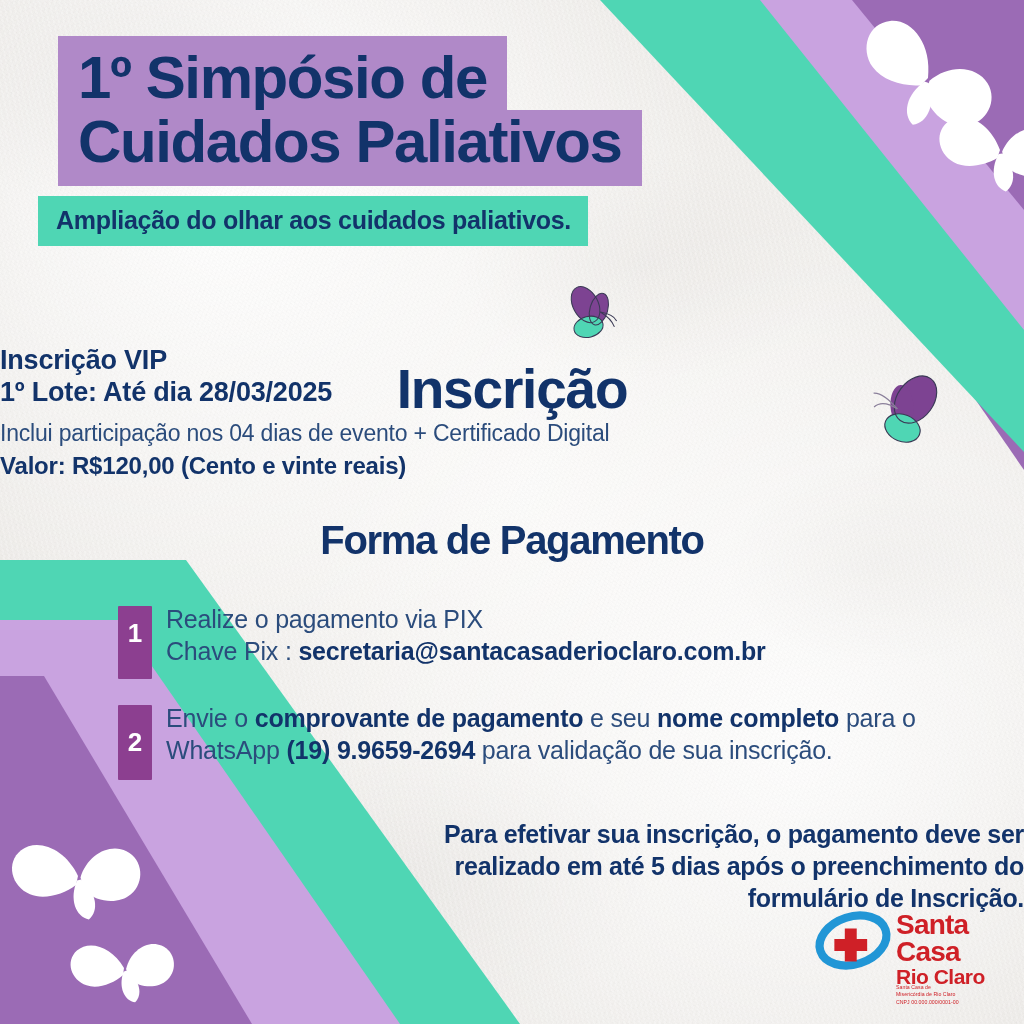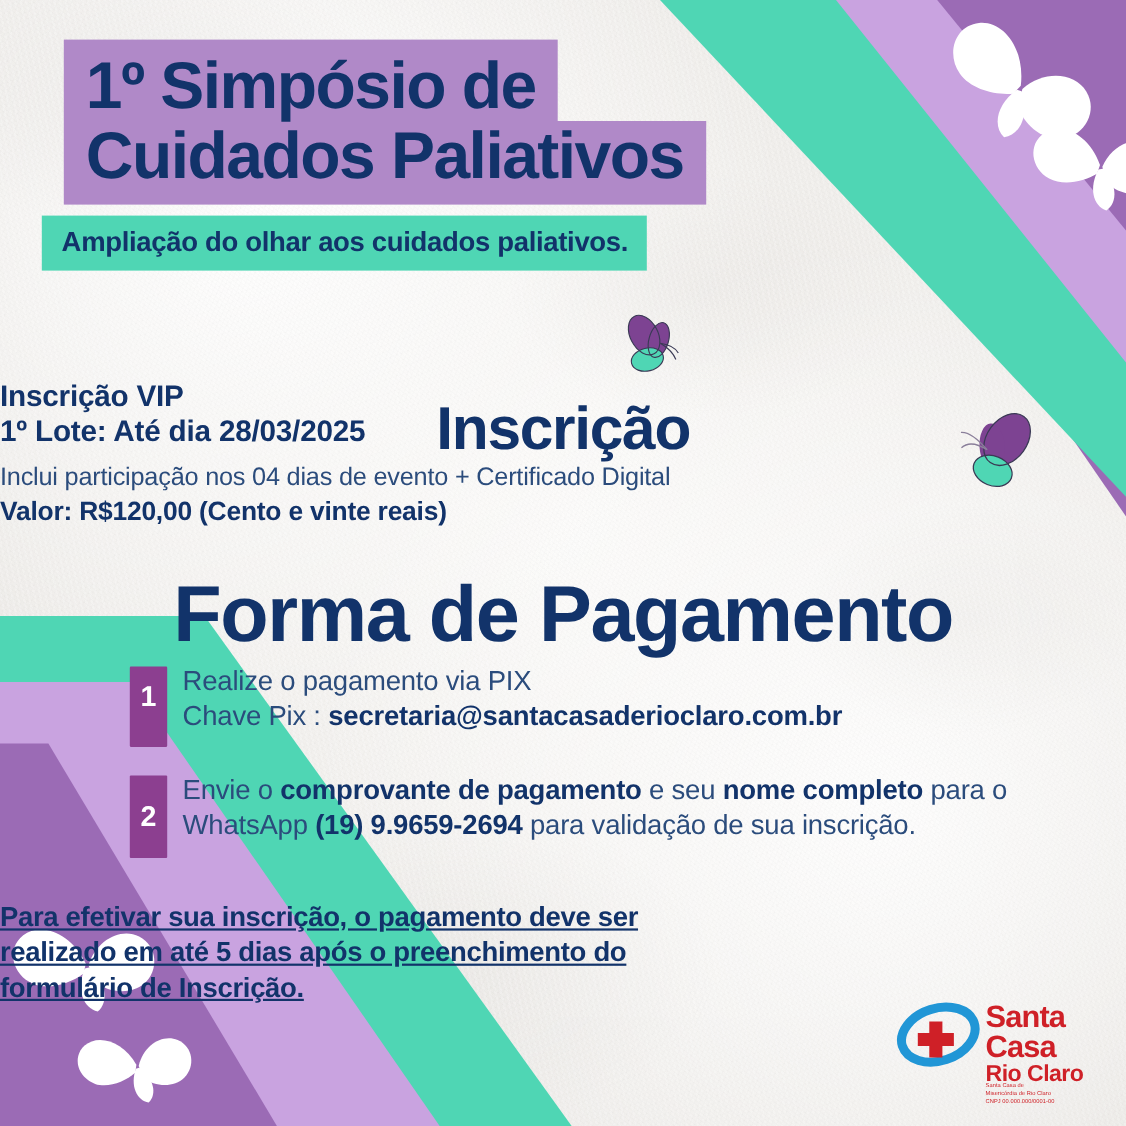--- a/index.html
+++ b/index.html
@@ -148,21 +148,21 @@
   }
 
   
   .pay-title {
     position: absolute;
     left: 0; right: 0;
     top: 518px;
     text-align: center;
     color: #12336a;
     font-weight: 700;
-    font-size: 72px;
+    font-size: 40px;
     letter-spacing: -1.3px;
   }
 
   .steps {
     position: absolute;
     left: 118px;
     top: 604px;
     width: 830px;
   }
   .step {
@@ -190,27 +190,26 @@
     font-weight: 400;
     letter-spacing: -0.2px;
   }
   .step-text b { color: #12336a; font-weight: 700; }
 
   
   .notice {
     position: absolute;
     left: 0; right: 0;
     top: 818px;
-    text-align: left;
+    text-align: right;
     color: #12336a;
     font-weight: 700;
     font-size: 25px;
     line-height: 1.28;
     letter-spacing: -0.3px;
-    text-decoration: underline;
   }
 
   
   .logo {
     position: absolute;
     left: 812px;
     top: 906px;
     width: 200px;
     height: 92px;
   }

